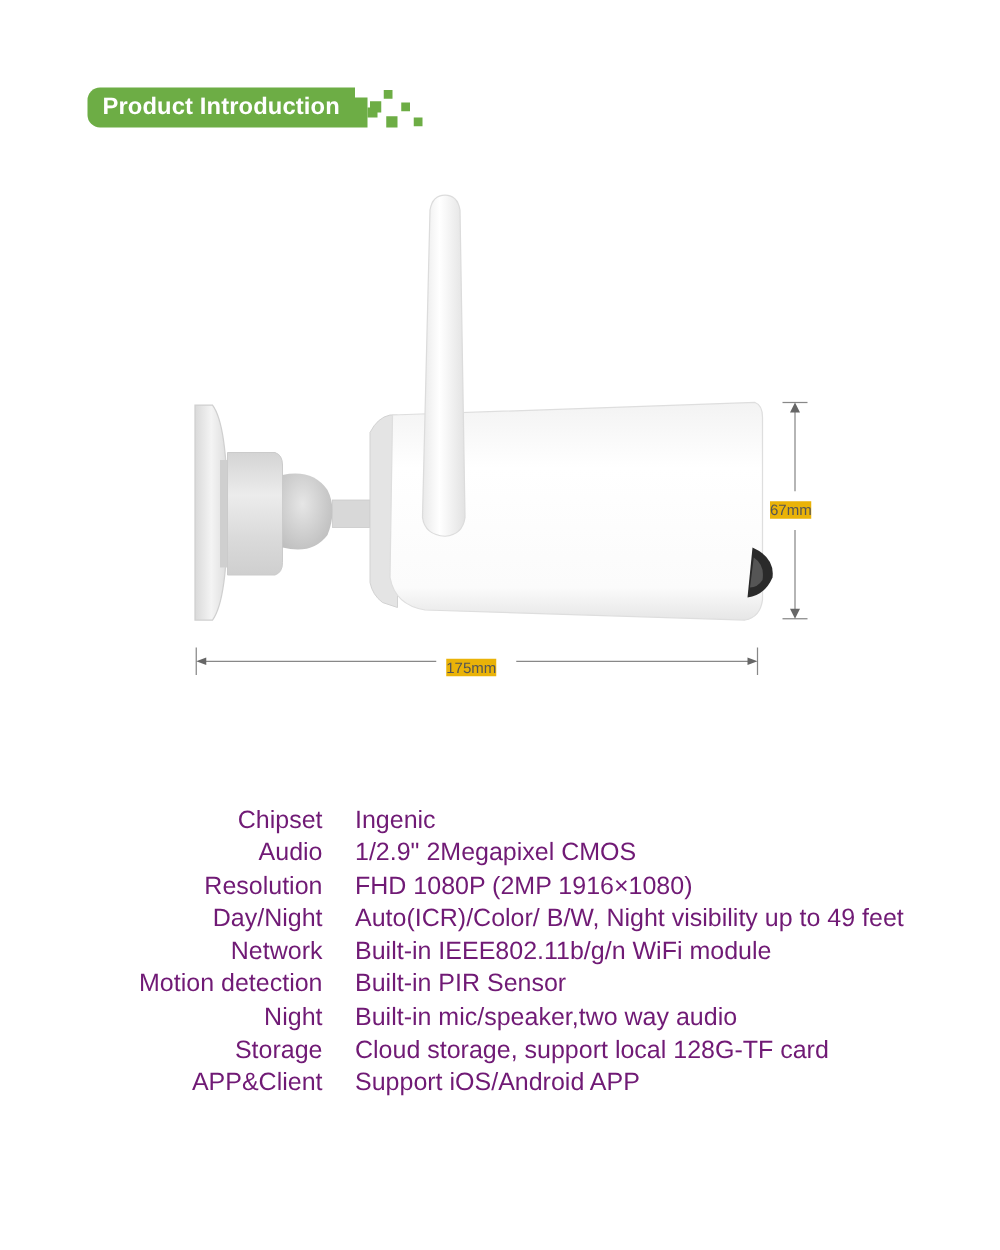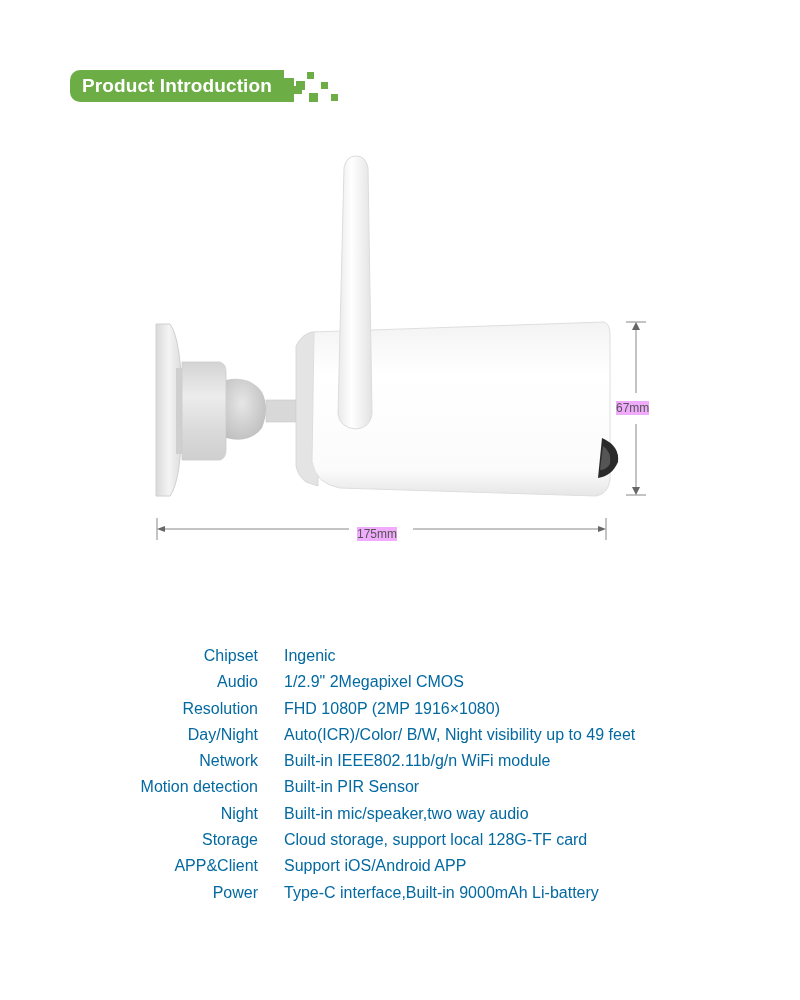--- a/index.html
+++ b/index.html
@@ -10,27 +10,27 @@
     .banner { position: absolute; left: 70px; top: 70px; height: 32px; width: 214px;
               background: #6dad45; border-radius: 10px 0 0 10px; }
     .banner-title { position: absolute; left: 82px; top: 75px; font-size: 19px; color: #ffffff;
                     line-height: 22px; letter-spacing: 0.1px; font-weight: bold; }
     .pix { position: absolute; background: #6dad45; }
 
     
     .figure { position: absolute; left: 0; top: 0; width: 800px; height: 600px; }
 
     
-    .dim-label { position: absolute; font-size: 12px; color: #555; background: #f0abfc; }
+    .dim-label { position: absolute; font-size: 12px; color: #555; background: #eab308; }
     .dim-h { left: 357px; top: 527px; }
     .dim-v { left: 616px; top: 401px; }
 
     
     .specs { position: absolute; left: 0; top: 645px; width: 800px; }
-    .spec-row { position: relative; height: 26.3px; font-size: 16px; line-height: 22px; color: #0369a1; }
+    .spec-row { position: relative; height: 26.3px; font-size: 20px; line-height: 22px; color: #701a75; }
     .spec-label { position: absolute; right: 542px; top: 0; text-align: right; white-space: nowrap; }
     .spec-value { position: absolute; left: 284px; top: 0; white-space: nowrap; }
   </style>
 </head>
 <body>
 
 <div class="banner"></div>
 <div class="banner-title">Product Introduction</div>
 <div>
   <div class="pix" style="left:284px;top:78px;width:10px;height:24px;"></div>
@@ -138,17 +138,13 @@
     <span class="spec-value">Built-in mic/speaker,two way audio</span>
   </div>
   <div class="spec-row">
     <span class="spec-label">Storage</span>
     <span class="spec-value">Cloud storage, support local 128G-TF card</span>
   </div>
   <div class="spec-row">
     <span class="spec-label">APP&amp;Client</span>
     <span class="spec-value">Support iOS/Android APP</span>
   </div>
-  <div class="spec-row">
-    <span class="spec-label">Power</span>
-    <span class="spec-value">Type-C interface,Built-in 9000mAh Li-battery</span>
-  </div>
 </div>
 
 </body></html>

